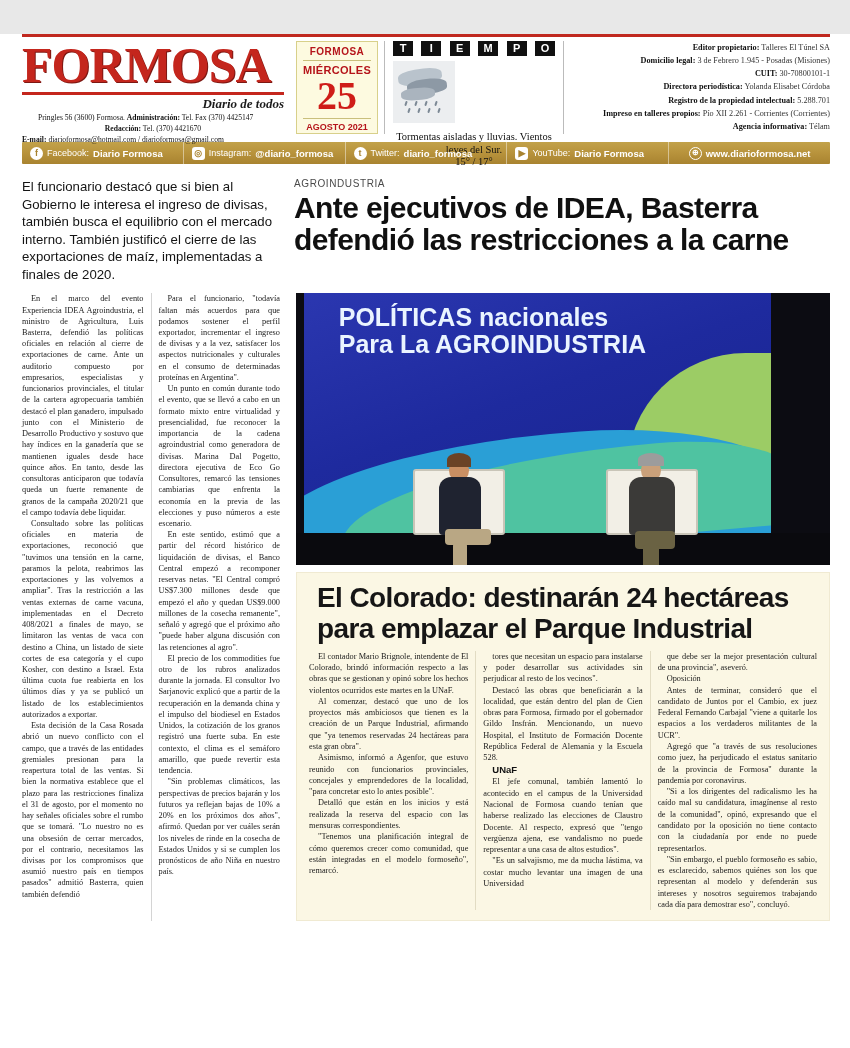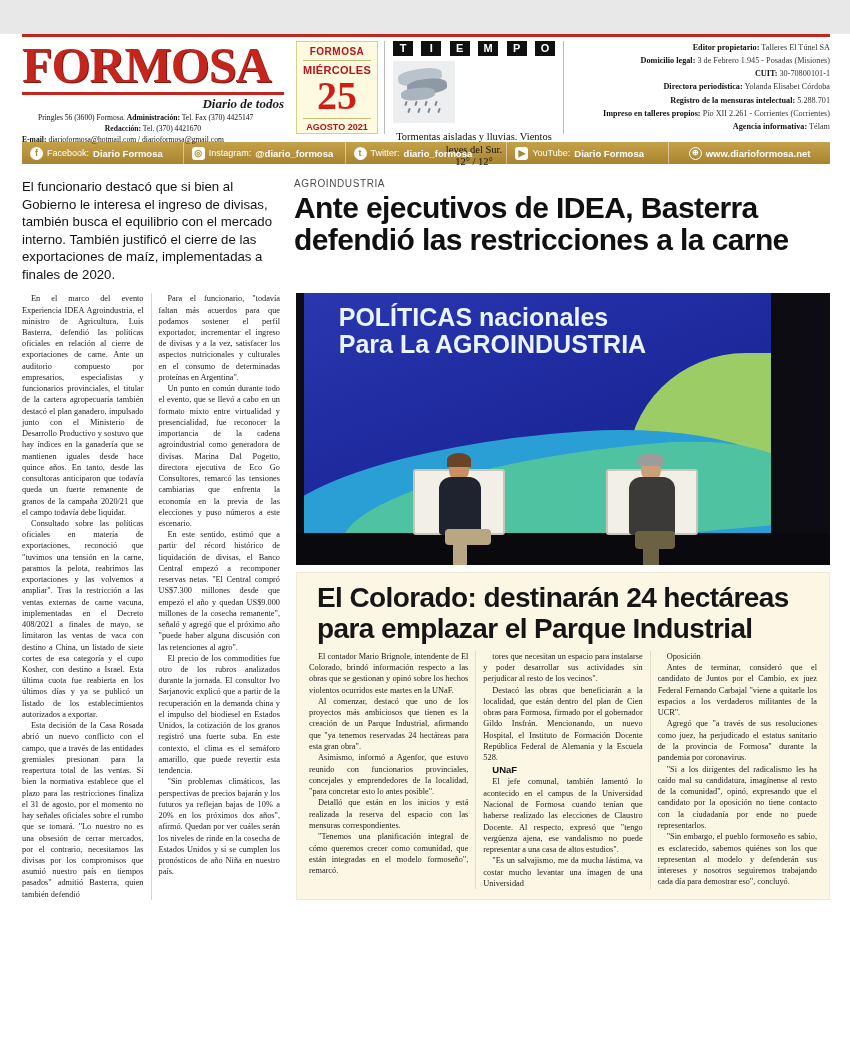--- a/index.html
+++ b/index.html
@@ -314,31 +314,31 @@
               <i style="left:22px;top:0"></i>
               <i style="left:32px;top:0"></i>
             <i style="left:5px;top:7px"></i>
               <i style="left:15px;top:7px"></i>
               <i style="left:25px;top:7px"></i>
               <i style="left:35px;top:7px"></i>
           </div>
         </div>
         <div class="w-text">
           <div>Tormentas aisladas y lluvias. Vientos leves del Sur.</div>
-          <div>12°  /  12°</div>
+          <div>15°  /  17°</div>
         </div>
       </div>
     </div>
 
     <div class="mh-info">
       <div><b>Editor propietario:</b> <span>Talleres El Túnel SA</span></div>
       <div><b>Domicilio legal:</b> <span>3 de Febrero 1.945 - Posadas (Misiones)</span></div>
       <div><b>CUIT:</b> <span>30-70800101-1</span></div>
       <div><b>Directora periodística:</b> <span>Yolanda Elisabet Córdoba</span></div>
-      <div><b>Registro de la mensuras intelectual:</b> <span>5.288.701</span></div>
+      <div><b>Registro de la propiedad intelectual:</b> <span>5.288.701</span></div>
       <div><b>Impreso en talleres propios:</b> <span>Pío XII 2.261 - Corrientes (Corrientes)</span></div>
       <div><b>Agencia informativa:</b> <span>Télam</span></div>
     </div>
   </div>
 
   <div class="social">
     <div class="item">
       <span class="ico circle">f</span>
       <span>Facebook:</span>
       <b>Diario Formosa</b>
@@ -440,20 +440,21 @@
 
           <div class="bodycol">
             <p>tores que necesitan un espacio para instalarse y poder desarrollar sus actividades sin perjudicar al resto de los vecinos".</p>
             <p>Destacó las obras que beneficiarán a la localidad, que están dentro del plan de Cien obras para Formosa, firmado por el gobernador Gildo Insfrán. Mencionando, un nuevo Hospital, el Instituto de Formación Docente República Federal de Alemania y la Escuela 528.</p>
             <p class="subhead">UNaF</p>
             <p>El jefe comunal, también lamentó lo acontecido en el campus de la Universidad Nacional de Formosa cuando tenían que haberse realizado las elecciones de Claustro Docente. Al respecto, expresó que "tengo vergüenza ajena, ese vandalismo no puede representar a una casa de altos estudios".</p>
             <p>"Es un salvajismo, me da mucha lástima, va costar mucho levantar una imagen de una Universidad</p>
           </div>
 
           <div class="bodycol">
+            <p>que debe ser la mejor presentación cultural de una provincia", aseveró.</p>
             <p>Oposición</p>
             <p>Antes de terminar, consideró que el candidato de Juntos por el Cambio, ex juez Federal Fernando Carbajal "viene a quitarle los espacios a los verdaderos militantes de la UCR".</p>
             <p>Agregó que "a través de sus resoluciones como juez, ha perjudicado el estatus sanitario de la provincia de Formosa" durante la pandemia por coronavirus.</p>
             <p>"Si a los dirigentes del radicalismo les ha caído mal su candidatura, imagínense al resto de la comunidad", opinó, expresando que el candidato por la oposición no tiene contacto con la ciudadanía por ende no puede representarlos.</p>
             <p>"Sin embargo, el pueblo formoseño es sabio, es esclarecido, sabemos quiénes son los que representan al modelo y defenderán sus intereses y nosotros seguiremos trabajando cada día para demostrar eso", concluyó.</p>
           </div>
 
         </div>
       </div>
 

